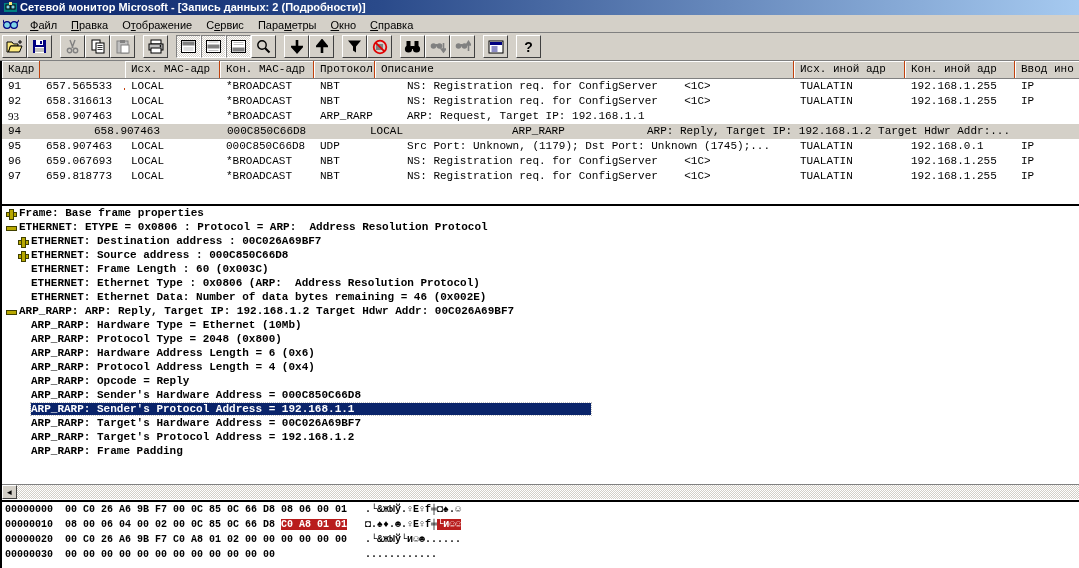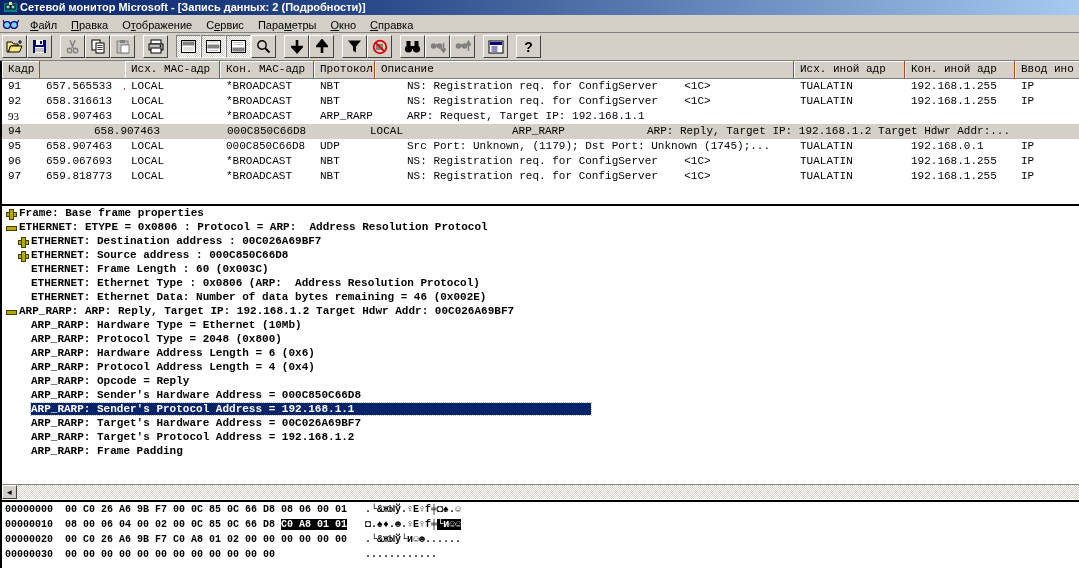--- a/index.html
+++ b/index.html
@@ -73,21 +73,21 @@
     background-image:conic-gradient(#fff 25%, #d4d0c8 0 50%, #fff 0 75%, #d4d0c8 0);
     background-size:2px 2px; border-top:1px solid #808080; display:flex; }
   .sbtn { width:15px; height:14px; background:#d4d0c8; border:1px solid;
     border-color:#fff #404040 #404040 #fff; display:flex; align-items:center; justify-content:center;
     font-size:8px; color:#000; flex:none; }
 
   
   .hexpane { flex:1; background:#fff; overflow:hidden; padding-top:2px;
     font-family:"Liberation Mono","DejaVu Sans Mono",monospace; font-size:10px; font-weight:bold; }
   .hrow { height:15px; white-space:pre; padding-left:3px; }
-  .hl { background:#000000; color:#fff; }
+  .hl { background:#b91c1c; color:#fff; }
 </style>
 </head>
 <body>
 
 <div class="window">
 
   <div class="titlebar">
     <svg class="app-icon" viewBox="0 0 13 13">
       <rect x="0" y="2" width="13" height="9" fill="#008080"></rect>
       <rect x="2" y="4" width="4" height="4" fill="#7fd4e8" stroke="#000" stroke-width="1"></rect>

